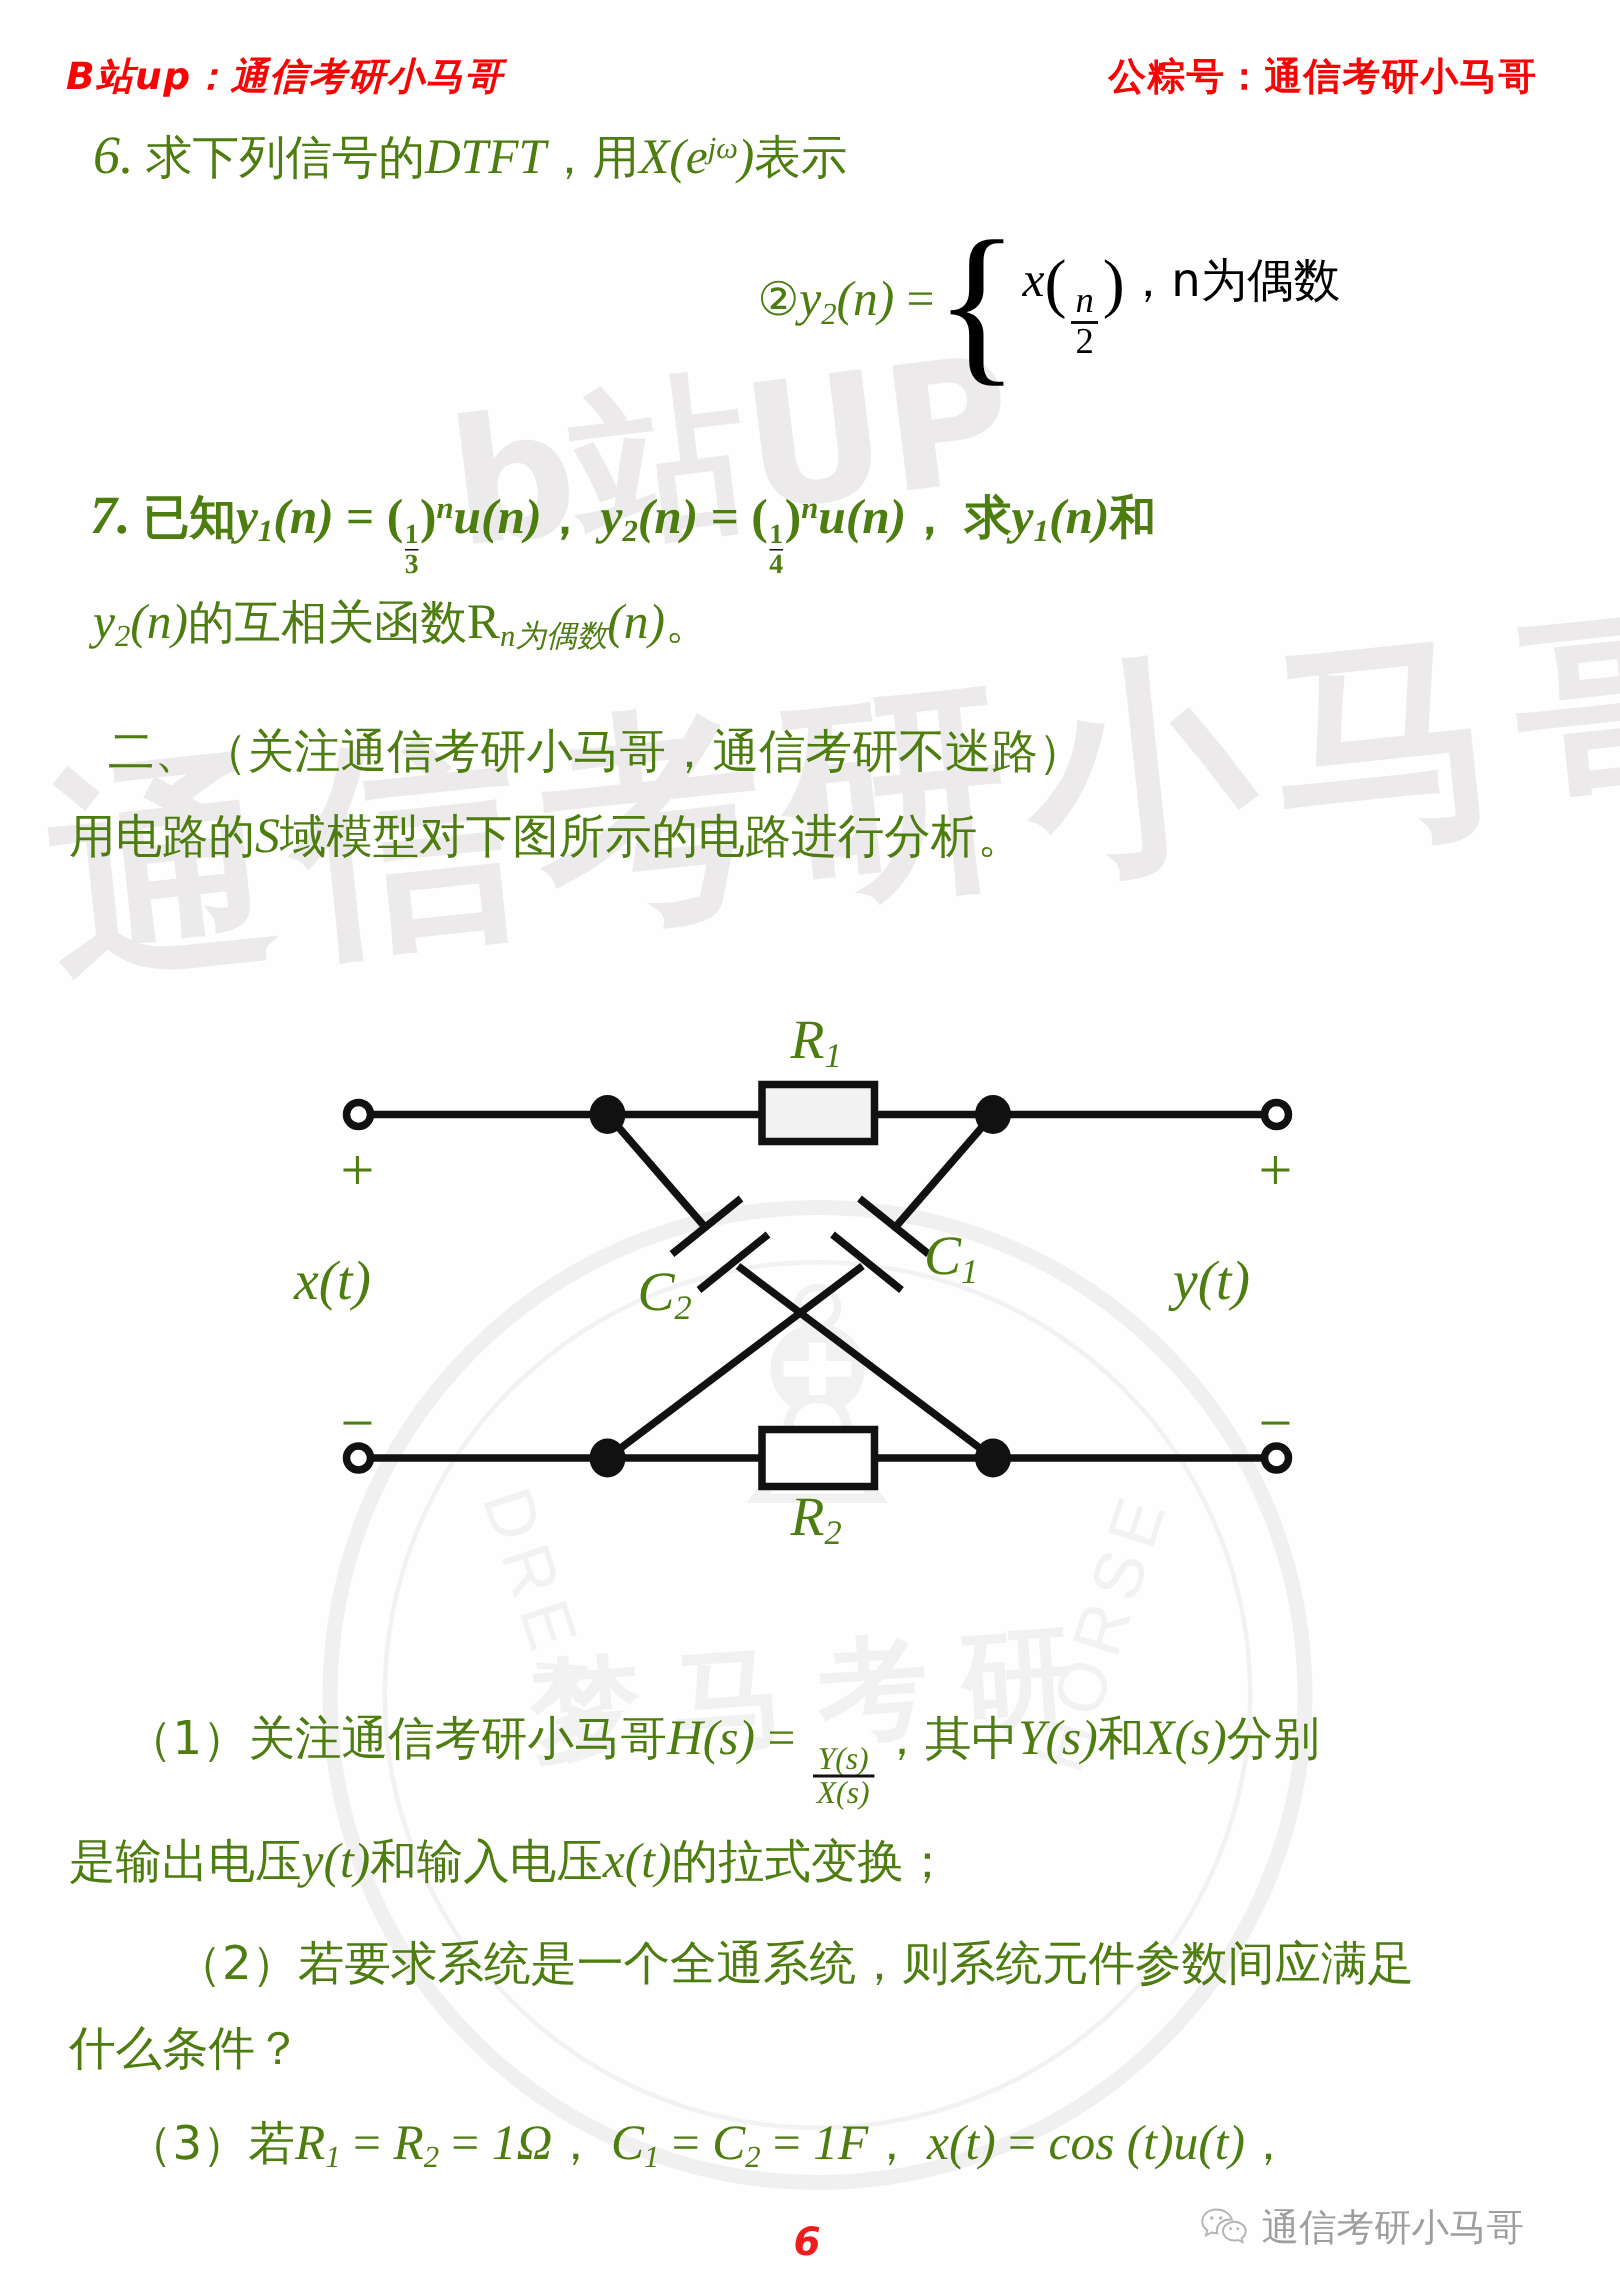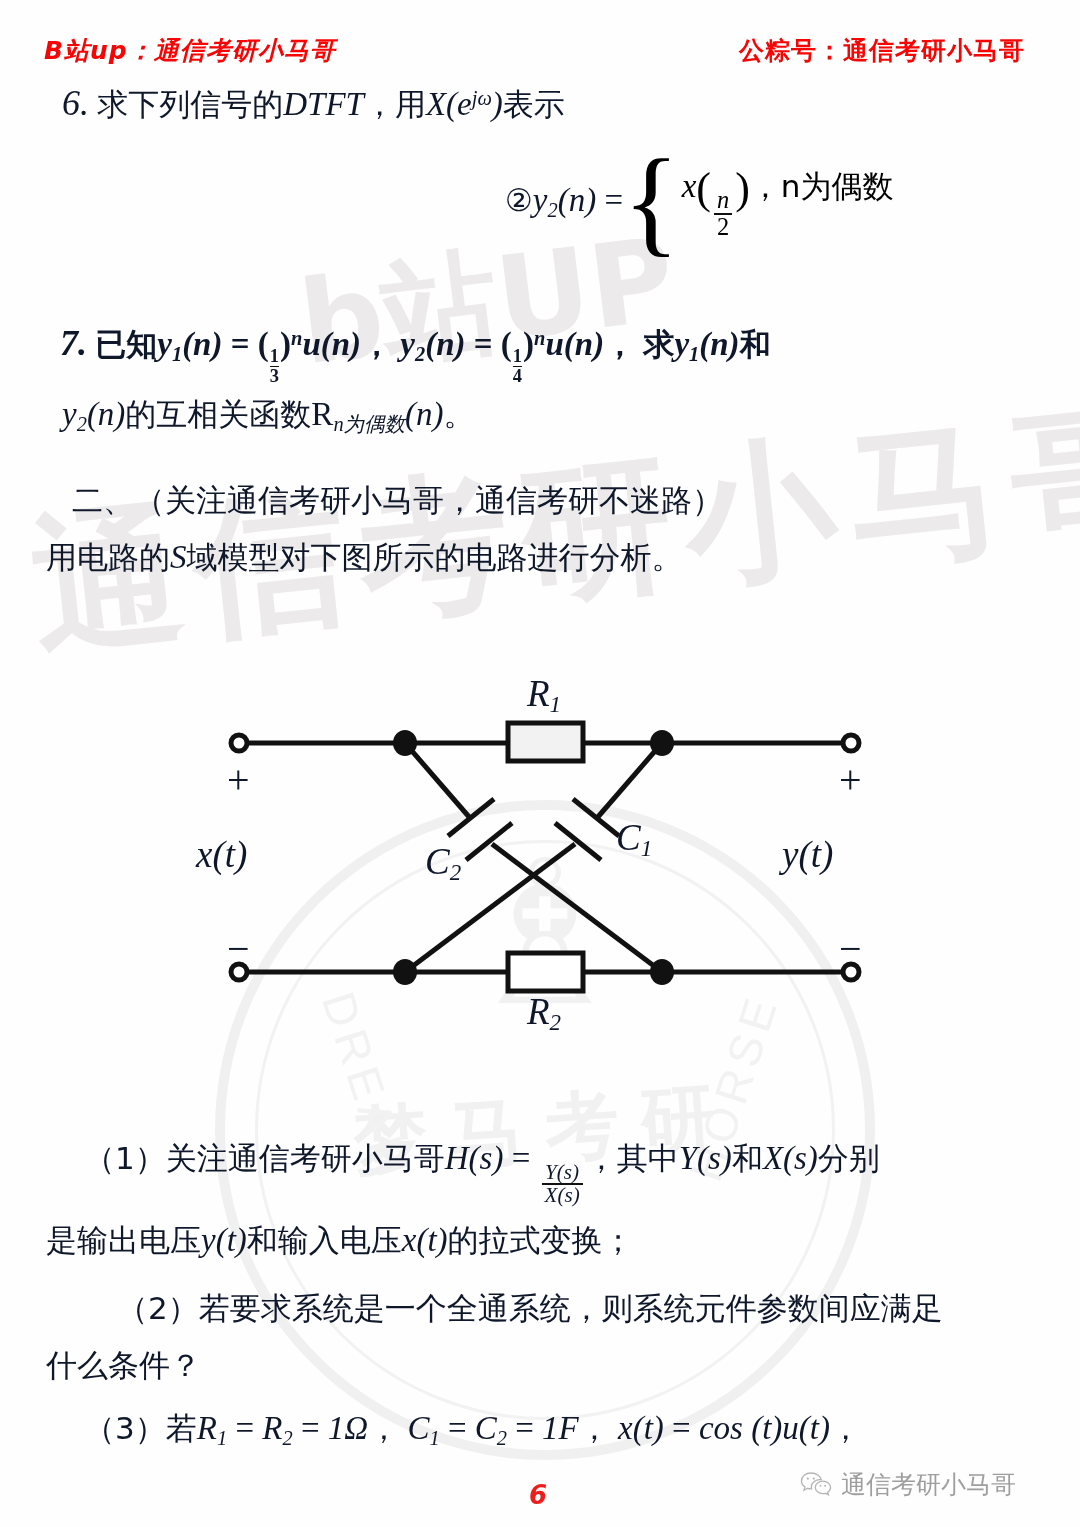--- a/index.html
+++ b/index.html
@@ -107,21 +107,21 @@
     font-size: 25px;
     letter-spacing: 1px;
     white-space: nowrap;
   }
   .hdr-left { left: 44px; font-style: italic; }
   .hdr-right { left: 739px; }
   
   .ln {
     position: absolute;
     white-space: nowrap;
-    color: #0f172a;
+    color: #4d7c0f;
     font-size: 33px;
     font-family: "Liberation Serif", serif;
   }
   .cn { font-family: "DejaVu Sans", sans-serif; font-size: 31px; }
   .it { font-style: italic; }
   .num-circ {
     display: inline-block;
     font-family: "DejaVu Sans", sans-serif;
     font-size: 31px;
     font-style: normal;

